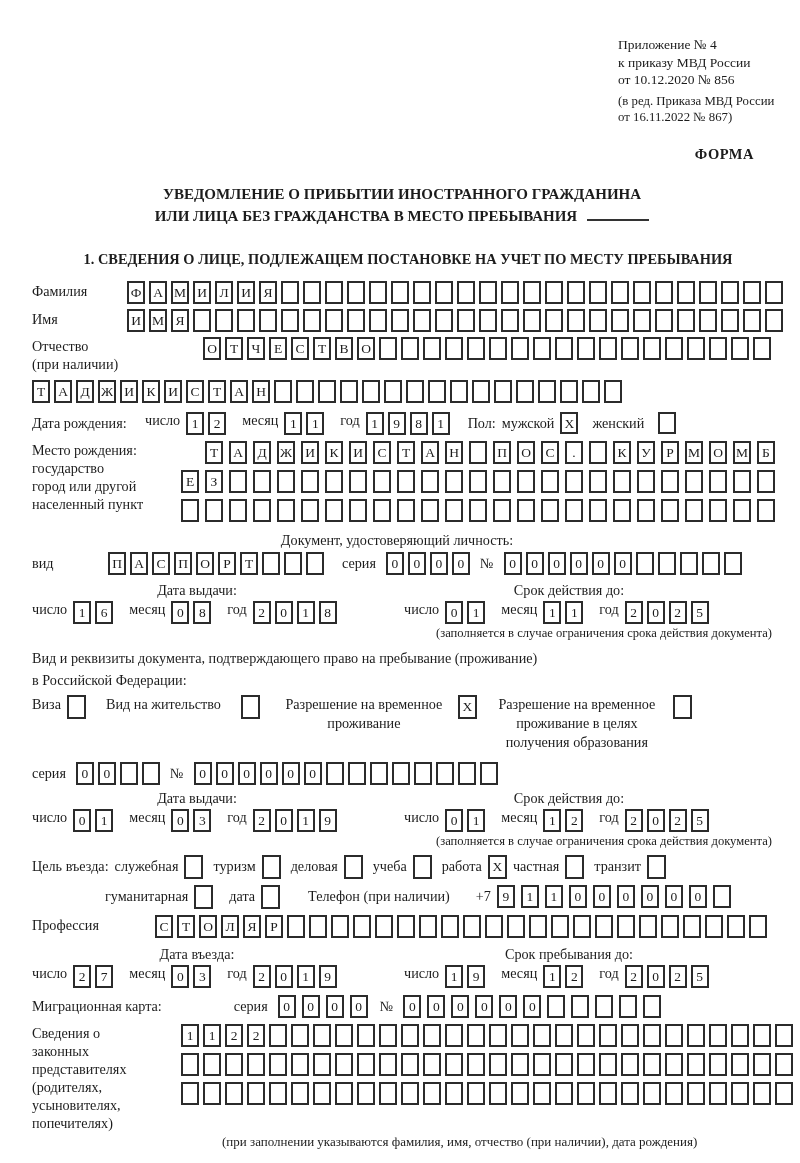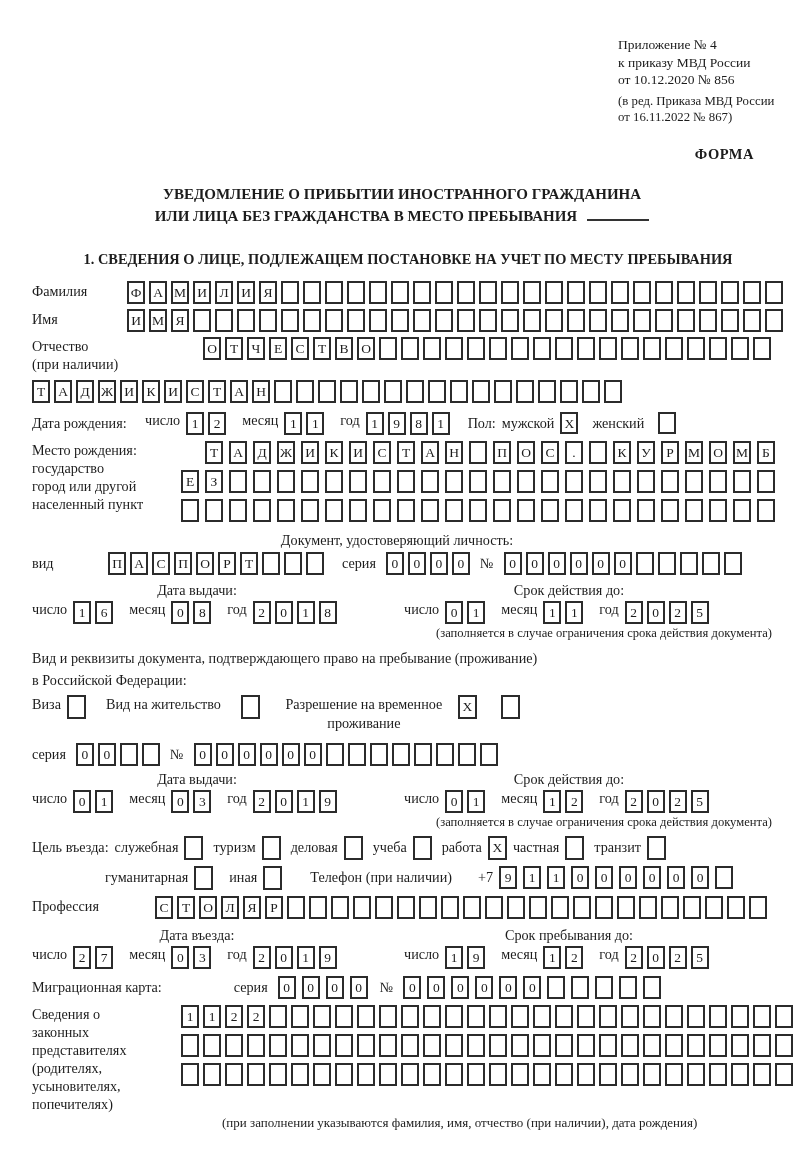--- a/index.html
+++ b/index.html
@@ -486,20 +486,21 @@
       <span class="gap20"></span>
       <span class="opt">
         <span class="optlbl ctr w160">Разрешение на временное проживание</span>
         <span class="gap10"></span>
         <span class="cbx">
             <span class="box">X</span>
           </span>
       </span>
       <span class="gap14"></span>
       <span class="opt">
+        <span class="optlbl ctr w172">Разрешение на временное проживание в целях получения образования</span>
         <span class="gap10"></span>
         <span class="cbx">
             <span class="box"></span>
           </span>
       </span>
     </div>
 
     <div class="frow" style="align-items:center;margin-bottom:5px;">
       <span class="lbl">серия</span>
       <span class="gap10"></span>
@@ -608,21 +609,21 @@
       <span class="cbx">
           <span class="box"></span>
         </span>
     </div>
 
     <div class="purpose" style="margin-left:73px;">
       <span class="plbl">гуманитарная</span>
       <span class="cbx" style="margin-right:16px;">
           <span class="box"></span>
         </span>
-      <span class="plbl">иная</span>
+      <span class="plbl">дата</span>
       <span class="cbx" style="margin-right:28px;">
           <span class="box"></span>
         </span>
       <span class="plbl">Телефон (при наличии)</span>
       <span class="gap20"></span>
       <span class="plbl">+7</span>
       <span class="boxes wide">
           <span class="box">9</span>
           <span class="box">1</span>
           <span class="box">1</span>

